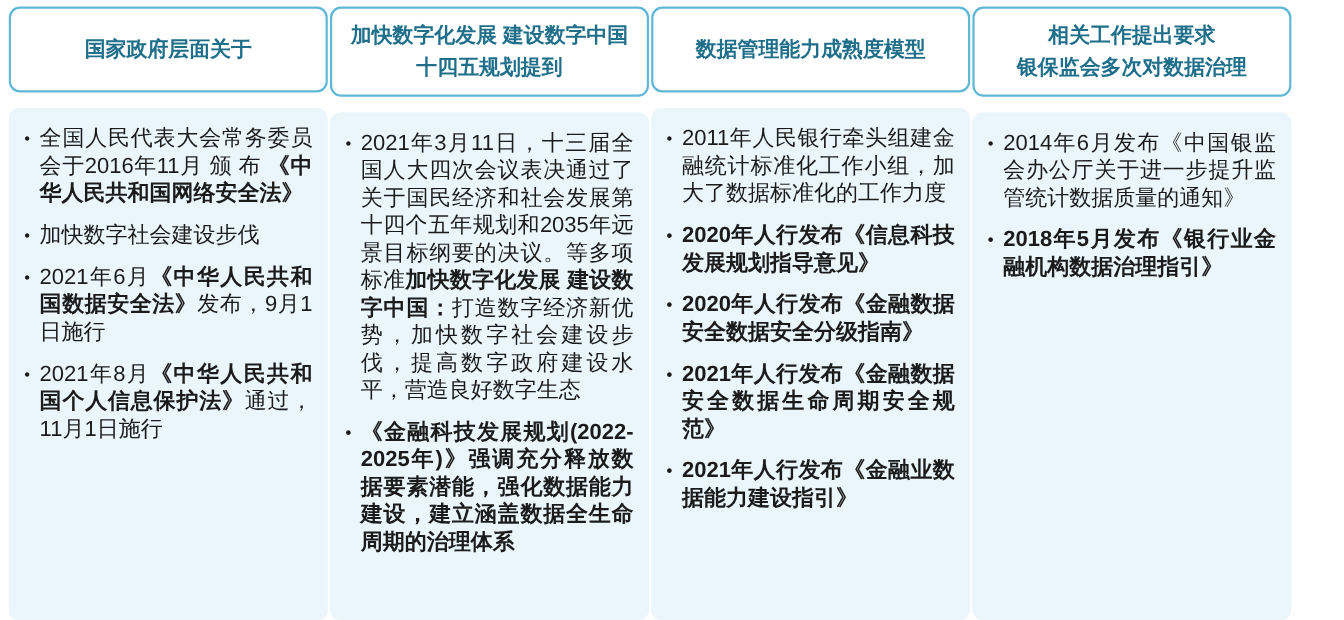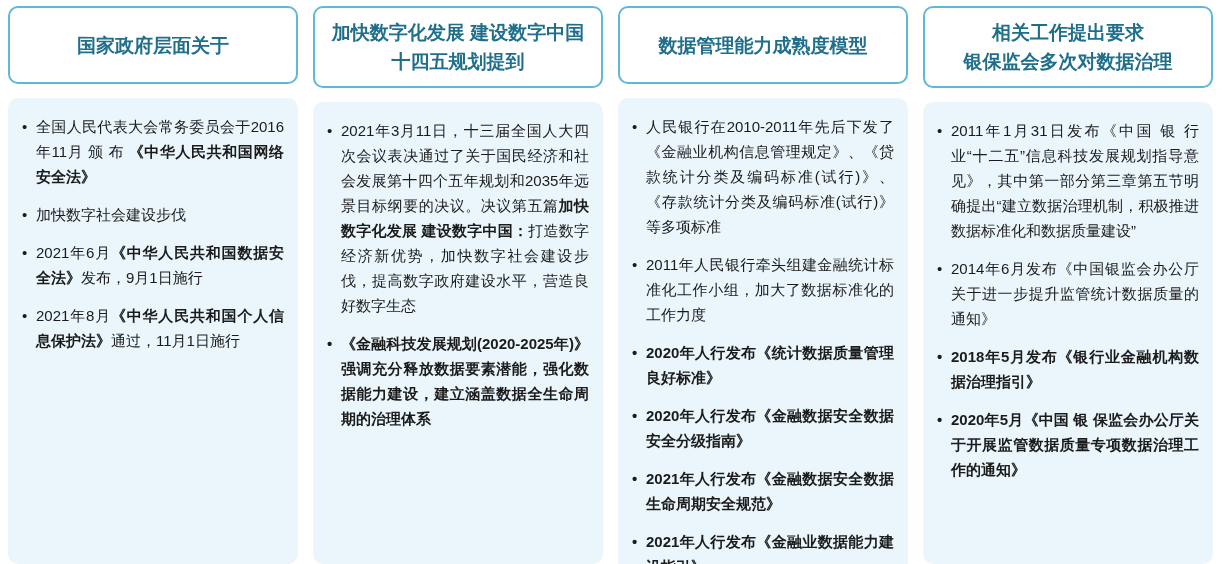--- a/index.html
+++ b/index.html
@@ -8,21 +8,21 @@
     background: #ffffff;
   }
   body {
     width: 1222px;
     height: 564px;
     font-family: "Liberation Sans", sans-serif;
     color: #1b1b1b;
   }
   .board {
     display: flex;
-    gap: 15px;
+    gap: 2px;
     padding: 6px 8px 0 8px;
     box-sizing: border-box;
     width: 1222px;
     height: 564px;
   }
   .column {
     width: 290px;
     display: flex;
     flex-direction: column;
   }
@@ -55,21 +55,21 @@
   }
   ul.bullets {
     list-style: none;
     margin: 0;
     padding: 0;
   }
   ul.bullets > li {
     position: relative;
     padding-left: 18px;
     margin-bottom: 13px;
-    font-size: 15px;
+    font-size: 20px;
     line-height: 25px;
     color: #1b1b1b;
     text-align: justify;
   }
   ul.bullets > li:last-child {
     margin-bottom: 0;
   }
   ul.bullets > li::before {
     content: "•";
     position: absolute;
@@ -107,51 +107,48 @@
     </div>
     <div class="column">
       <div class="col-header">
         <div>
           <span>加快数字化发展 建设数字中国</span>
           <span>十四五规划提到</span>
         </div>
       </div>
       <div class="col-body">
         <ul class="bullets">
-          <li><span>2021年3月11日，十三届全国人大四次会议表决通过了关于国民经济和社会发展第十四个五年规划和2035年远景目标纲要的决议。决议第五篇</span><span class="b">加快数字化发展 建设数字中国：</span><span>打造数字经济新优势，加快数字社会建设步伐，提高数字政府建设水平，营造良好数字生态</span></li>
-          <li class="bold"><span class="b">《金融科技发展规划(2020-2025年)》强调充分释放数据要素潜能，强化数据能力建设，建立涵盖数据全生命周期的治理体系</span></li>
+          <li><span>2021年3月11日，十三届全国人大四次会议表决通过了关于国民经济和社会发展第十四个五年规划和2035年远景目标纲要的决议。等多项标准</span><span class="b">加快数字化发展 建设数字中国：</span><span>打造数字经济新优势，加快数字社会建设步伐，提高数字政府建设水平，营造良好数字生态</span></li>
+          <li class="bold"><span class="b">《金融科技发展规划(2022-2025年)》强调充分释放数据要素潜能，强化数据能力建设，建立涵盖数据全生命周期的治理体系</span></li>
         </ul>
       </div>
     </div>
     <div class="column">
       <div class="col-header">
         <div>
           <span>数据管理能力成熟度模型</span>
         </div>
       </div>
       <div class="col-body">
         <ul class="bullets">
-          <li><span>人民银行在2010-2011年先后下发了《金融业机构信息管理规定》、《贷款统计分类及编码标准(试行)》、《存款统计分类及编码标准(试行)》等多项标准</span></li>
           <li><span>2011年人民银行牵头组建金融统计标准化工作小组，加大了数据标准化的工作力度</span></li>
-          <li class="bold"><span class="b">2020年人行发布《统计数据质量管理良好标准》</span></li>
+          <li class="bold"><span class="b">2020年人行发布《信息科技发展规划指导意见》</span></li>
           <li class="bold"><span class="b">2020年人行发布《金融数据安全数据安全分级指南》</span></li>
           <li class="bold"><span class="b">2021年人行发布《金融数据安全数据生命周期安全规范》</span></li>
           <li class="bold"><span class="b">2021年人行发布《金融业数据能力建设指引》</span></li>
         </ul>
       </div>
     </div>
     <div class="column">
       <div class="col-header">
         <div>
           <span>相关工作提出要求</span>
           <span>银保监会多次对数据治理</span>
         </div>
       </div>
       <div class="col-body">
         <ul class="bullets">
-          <li><span>2011年1月31日发布《中国 银 行业“十二五”信息科技发展规划指导意见》，其中第一部分第三章第五节明确提出“建立数据治理机制，积极推进数据标准化和数据质量建设”</span></li>
           <li><span>2014年6月发布《中国银监会办公厅关于进一步提升监管统计数据质量的通知》</span></li>
           <li class="bold"><span class="b">2018年5月发布《银行业金融机构数据治理指引》</span></li>
-          <li class="bold"><span class="b">2020年5月《中国 银 保监会办公厅关于开展监管数据质量专项数据治理工作的通知》</span></li>
         </ul>
       </div>
     </div>
   </div>
 
 </body></html>

